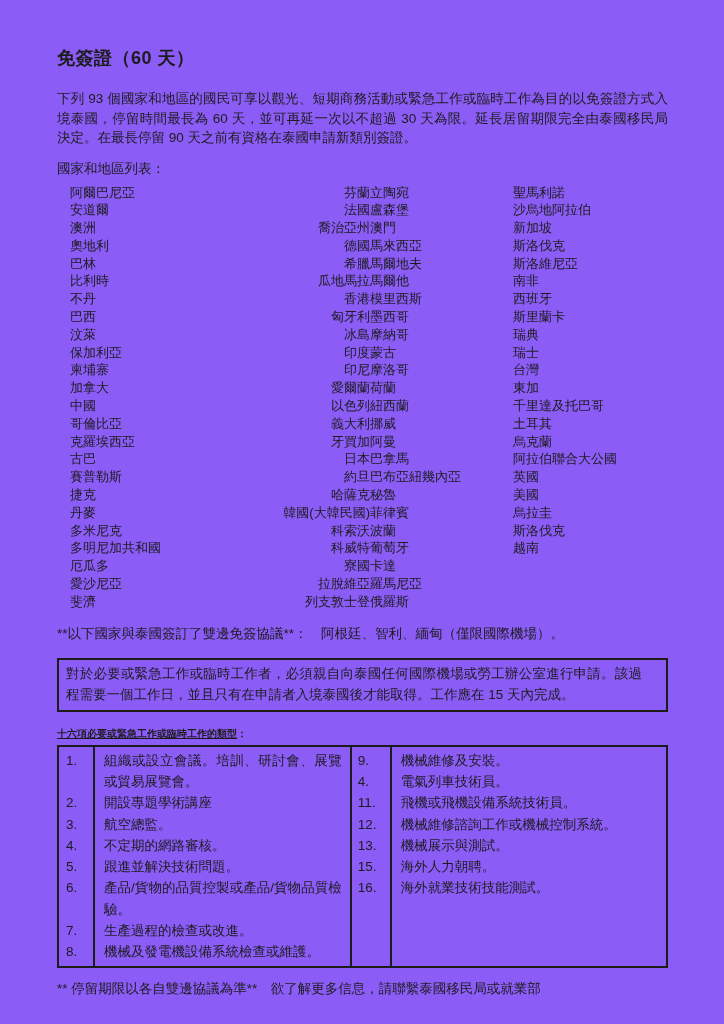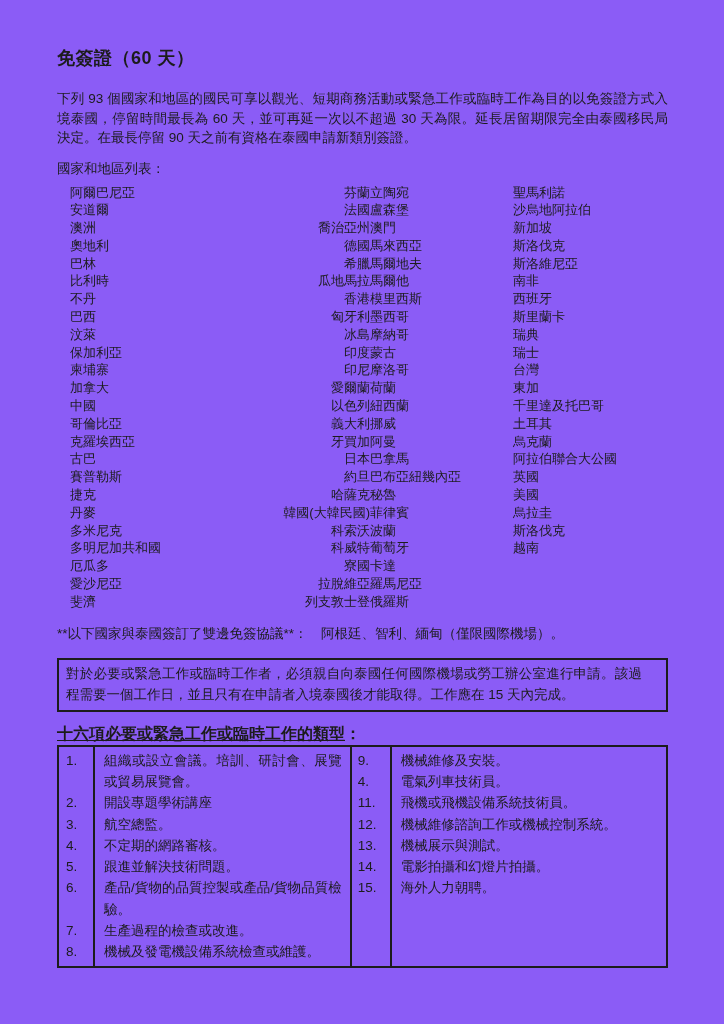--- a/index.html
+++ b/index.html
@@ -51,21 +51,21 @@
   .boxnote {
     margin-top: 15px;
     border: 2px solid #1c1c1c;
     padding: 3px 24px 5px 7px;
     font-size: 13.5px;
     line-height: 21px;
     text-align: justify;
   }
   .workheading {
     margin-top: 13px;
-    font-size: 16px;
+    font-size: 10px;
     font-weight: bold;
     line-height: 17px;
   }
   .workheading .u { text-decoration: underline; }
   .worktable {
     margin-top: 3px;
     display: flex;
     border: 2px solid #1c1c1c;
     min-height: 210px;
     font-size: 13.5px;
@@ -283,25 +283,26 @@
         </div>
           <div class="wrow">
           <span class="wnum">12.</span>
           <span class="wtext">機械維修諮詢工作或機械控制系統。</span>
         </div>
           <div class="wrow">
           <span class="wnum">13.</span>
           <span class="wtext">機械展示與測試。</span>
         </div>
           <div class="wrow">
-          <span class="wnum">14.</span>
-          <span class="wtext">電影拍攝和幻燈片拍攝。</span>
-        </div>
-          <div class="wrow">
           <span class="wnum">15.</span>
           <span class="wtext">海外人力朝聘。</span>
         </div>
+          <div class="wrow">
+          <span class="wnum">16.</span>
+          <span class="wtext">海外就業技術技能測試。</span>
+        </div>
         </div>
     </div>
   </div>
 
+  <div class="footer">** 停留期限以各自雙邊協議為準**　欲了解更多信息，請聯繫泰國移民局或就業部</div>
 
 </div>
 
 </body></html>

